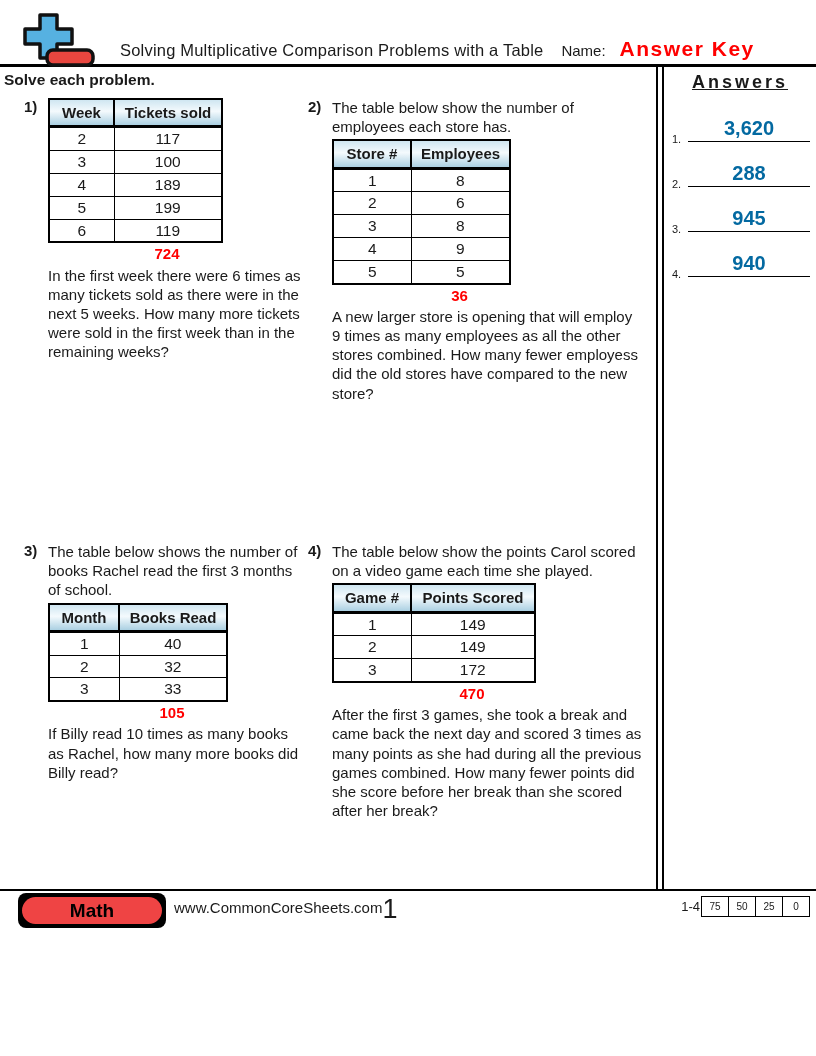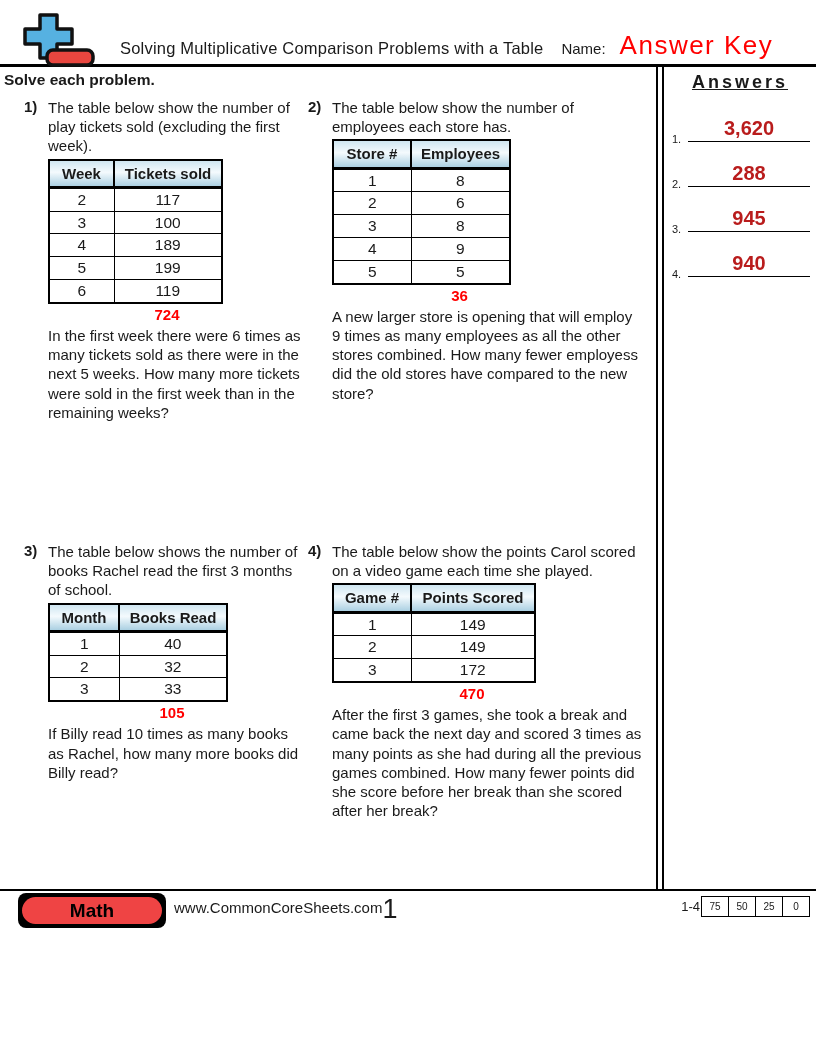--- a/index.html
+++ b/index.html
@@ -11,21 +11,21 @@
   }
   
   .header { position:relative; height:67px; border-bottom:3px solid #000; }
   .logo { position:absolute; left:16px; top:12px; }
   .title-row {
     position:absolute; left:120px; bottom:3px; right:0;
     display:flex; align-items:baseline;
   }
   .ws-title { font-size:16.5px; letter-spacing:.2px; }
   .name-label { font-size:15px; margin-left:18px; }
-  .answer-key { font-size:26px; font-weight:normal; color:#ff0000; letter-spacing:1.5px; margin-left:14px; }
+  .answer-key { font-size:21px; font-weight:bold; color:#ff0000; letter-spacing:1.5px; margin-left:14px; }
   
   .body { display:flex; height:822px; }
   .main { width:656px; padding:4px 0 0 4px; }
   .divider { width:8px; border-left:2px solid #000; border-right:2px solid #000; }
   .instruction { font-weight:bold; font-size:15.5px; }
   .problems-grid {
     display:grid; grid-template-columns:284px 340px; grid-template-rows:444px auto;
     padding-left:20px; margin-top:9px;
   }
   .problem { display:flex; }
@@ -56,21 +56,21 @@
   .answers { width:152px; padding-top:5px; }
   .answers h2 {
     font-size:18px; font-weight:bold; text-decoration:underline;
     letter-spacing:3px; text-align:center; margin-bottom:12px;
   }
   .ans-item { position:relative; height:45px; }
   .ans-num { position:absolute; left:8px; bottom:5px; font-size:11px; }
   .ans-line { position:absolute; left:24px; right:6px; bottom:8px; border-bottom:1.6px solid #000; }
   .ans-val {
     position:absolute; left:24px; right:6px; bottom:10px; text-align:center;
-    color:#b91c1c; font-weight:bold; font-size:20px;
+    color:#0369a1; font-weight:bold; font-size:20px;
   }
   
   .footer { position:relative; height:61px; border-top:2.5px solid #000; }
   .math-logo {
     position:absolute; left:18px; top:2px; width:148px; height:35px;
     background:#000; border-radius:8px; display:flex; padding:4px;
   }
   .math-pill {
     flex:1; background:#ef4444; border-radius:14px;
     display:flex; align-items:center; justify-content:center;
@@ -104,21 +104,20 @@
 
   <div class="body">
     <div class="main">
       <div class="instruction">Solve each problem.</div>
 
       <div class="problems-grid">
 
         <section class="problem p1">
           <div class="pnum">1)</div>
           <div class="pcontent">
-            <p class="intro">The table below show the number of play tickets sold (excluding the first week).</p>
             <table class="dtable">
               <colgroup>
                   <col class="c1">
                   <col class="c2">
                 </colgroup>
               <thead>
                   <tr>
                 <th>Week</th>
                 <th>Tickets sold</th>
               </tr>

